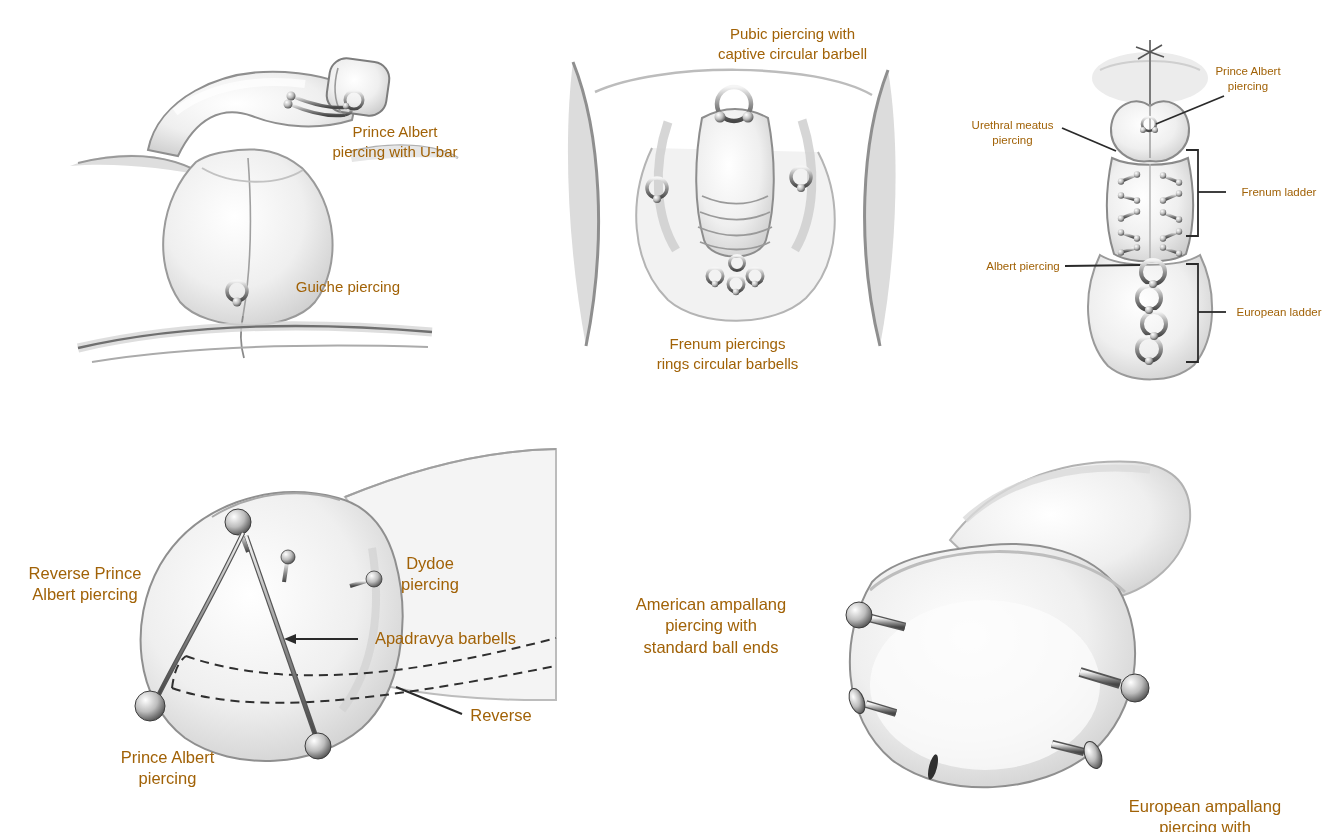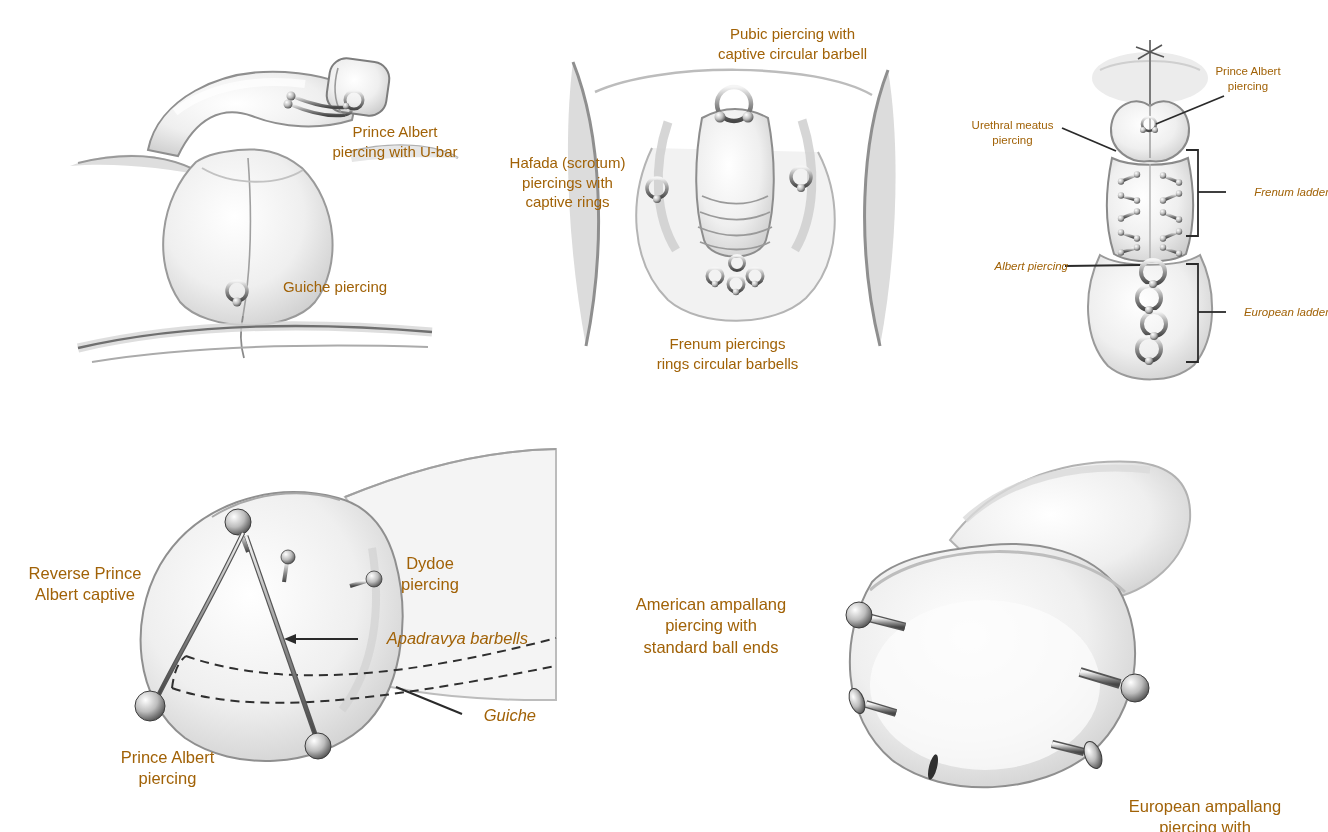--- a/index.html
+++ b/index.html
@@ -8,21 +8,21 @@
     overflow:hidden;font-family:"Liberation Sans",sans-serif;
   }
   .art{position:absolute;left:0;top:0;}
   .label{
     position:absolute;white-space:pre-line;text-align:center;
     color:#a16207;line-height:1.3;font-family:"Liberation Sans",sans-serif;
   }
   .lbl-md{font-size:15px;}
   .lbl-sm{font-size:11.5px;}
   .lbl-lg{font-size:16.5px;}
-  .ta-left{text-align:right;font-style:italic;}
+  .ta-left{text-align:center;}
 </style>
 </head>
 <body>
 
 <div class="canvas">
 
 <svg class="art" width="1328" height="832" viewBox="0 0 1328 832">
   <defs>
     <radialGradient id="skin" cx="42%" cy="38%" r="75%">
       <stop offset="0%" stop-color="#ffffff"></stop>
@@ -281,53 +281,50 @@
       <line x1="1052" y1="744" x2="1084" y2="752" stroke="#555" stroke-width="8"></line>
       <line x1="1052" y1="744" x2="1084" y2="752" stroke="url(#metal)" stroke-width="5"></line>
       <ellipse cx="1093" cy="755" rx="8" ry="14" transform="rotate(-20 1093 755)" fill="url(#ball)" stroke="#3c3c3c" stroke-width="1"></ellipse>
     </g>
   </g>
 </svg>
 
 <div class="label lbl-md" style="left:315px;top:122px;width:160px;">Prince Albert
 piercing with U-bar</div>
 
-<div class="label lbl-md" style="left:270px;top:277px;width:130px;">Guiche piercing</div>
+<div class="label lbl-md" style="left:270px;top:277px;width:130px;text-align:right;">Guiche piercing</div>
 
 <div class="label lbl-md" style="left:695px;top:24px;width:195px;">Pubic piercing with
 captive circular barbell</div>
 
-<div class="label lbl-md" style="left:500px;top:153px;width:135px;">Hafada (scrotum)
-piercings with
-captive rings</div>
 
 <div class="label lbl-md" style="left:630px;top:334px;width:195px;">Frenum piercings
 rings circular barbells</div>
 
 <div class="label lbl-sm" style="left:955px;top:94px;width:115px;margin-top:24px;">Urethral meatus
 piercing</div>
 
 <div class="label lbl-sm" style="left:1198px;top:64px;width:100px;">Prince Albert
 piercing</div>
 
 <div class="label lbl-sm ta-left" style="left:1229px;top:185px;width:100px;">Frenum ladder</div>
 
 <div class="label lbl-sm ta-left" style="left:978px;top:259px;width:90px;">Albert piercing</div>
 
 <div class="label lbl-sm ta-left" style="left:1229px;top:305px;width:100px;">European ladder</div>
 
 <div class="label lbl-lg" style="left:10px;top:563px;width:150px;">Reverse Prince
-Albert captive</div>
+Albert piercing</div>
 
 <div class="label lbl-lg" style="left:390px;top:553px;width:80px;">Dydoe
 piercing</div>
 
 <div class="label lbl-lg ta-left" style="left:363px;top:628px;width:165px;">Apadravya barbells</div>
 
-<div class="label lbl-lg ta-left" style="left:466px;top:705px;width:70px;">Guiche</div>
+<div class="label lbl-lg ta-left" style="left:466px;top:705px;width:70px;">Reverse</div>
 
 <div class="label lbl-lg" style="left:100px;top:747px;width:135px;">Prince Albert
 piercing</div>
 
 <div class="label lbl-lg" style="left:621px;top:594px;width:180px;">American ampallang
 piercing with
 standard ball ends</div>
 
 <div class="label lbl-lg" style="left:1115px;top:796px;width:180px;">European ampallang
 piercing with

